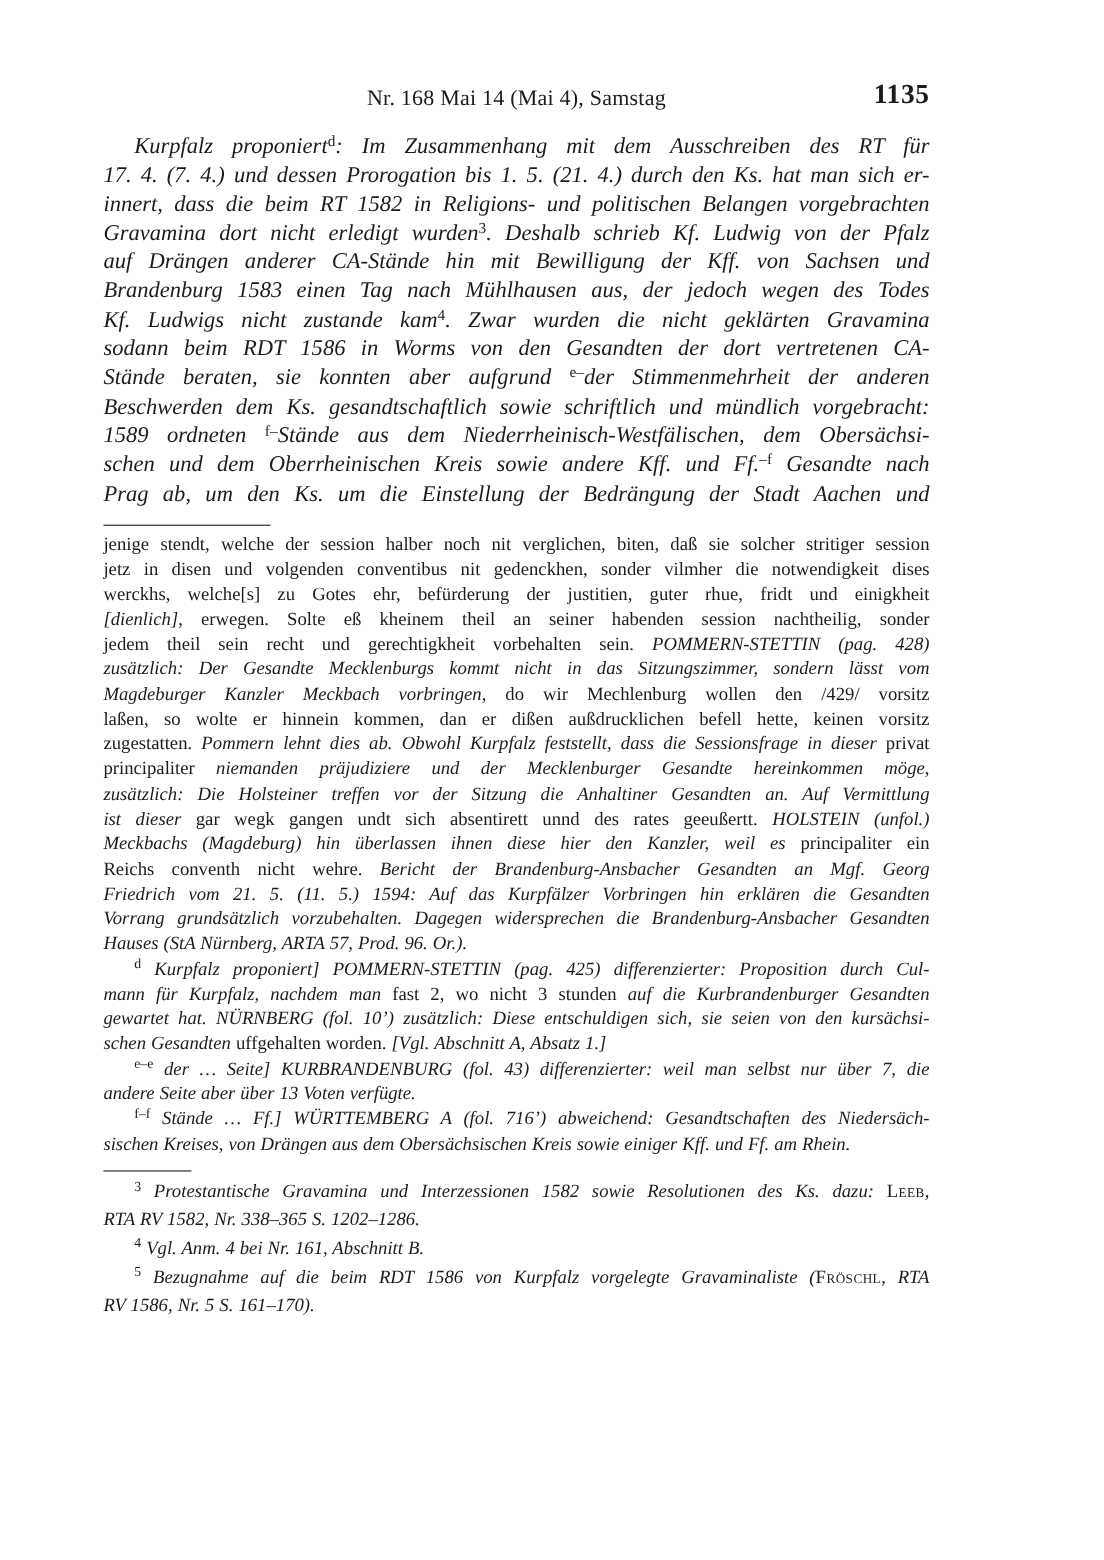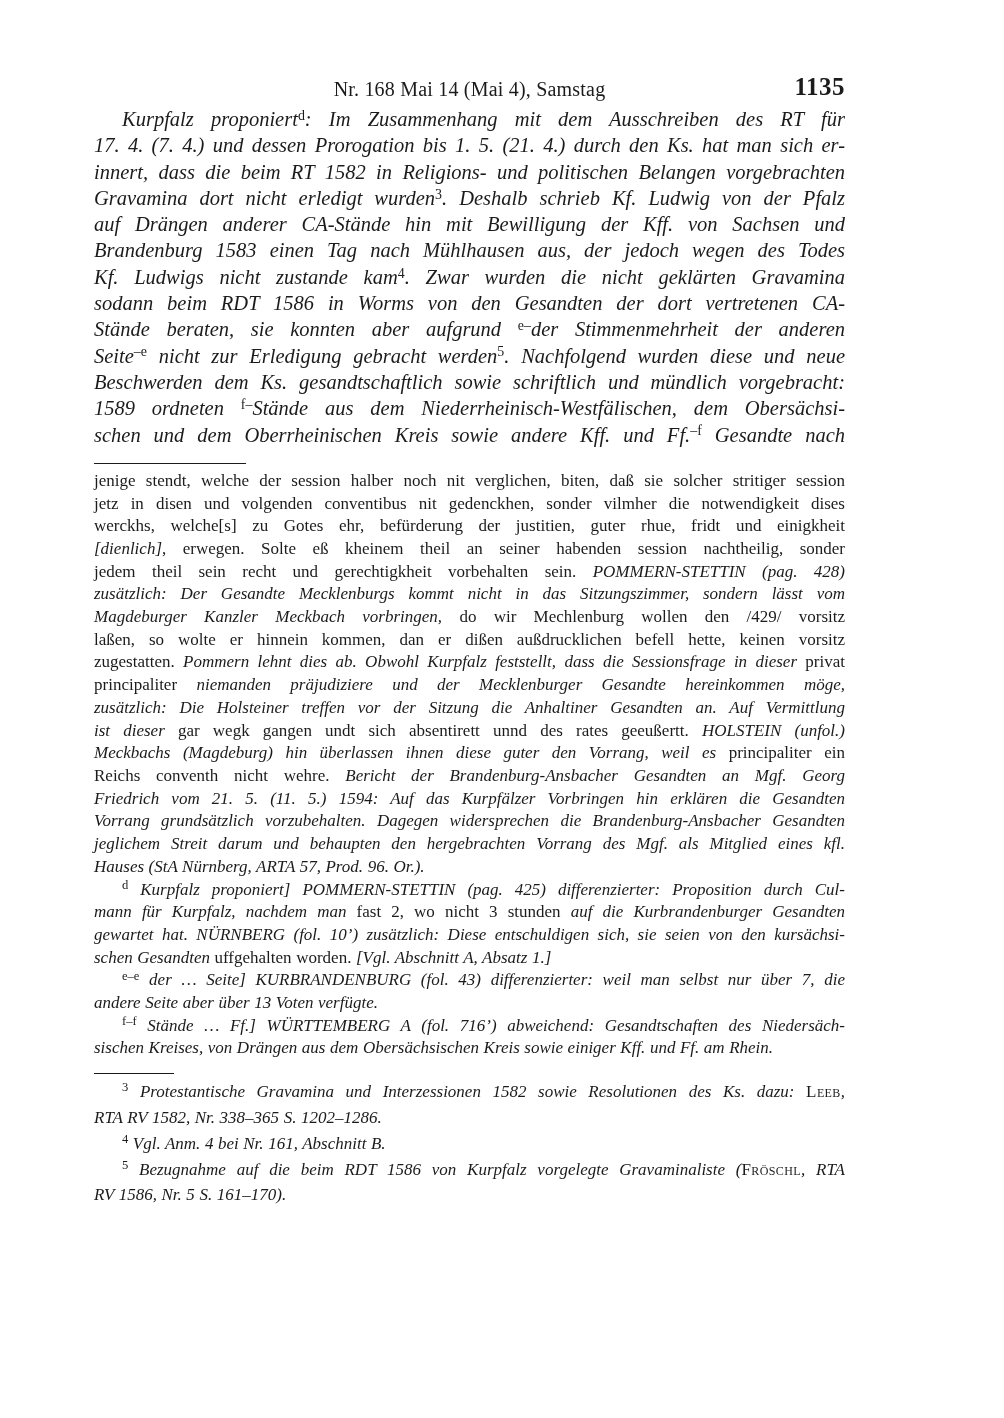--- a/index.html
+++ b/index.html
@@ -50,20 +50,21 @@
   .seg-sc { font-style: normal; font-variant: small-caps; letter-spacing: 0.4px; }
   .seg-sup {
     font-style: normal;
     font-size: 68%;
     line-height: 0;
     position: relative;
     top: -0.45em;
   }
   
   .main-text {
+    margin-top: 14px;
     font-size: 20.5px;
     line-height: 26.3px;
     font-style: italic;
     word-spacing: 0.5px;
   }
   
   .apparatus-rule {
     border: 0;
     border-top: 1.7px solid #1b1b1b;
     width: 152px;
@@ -103,48 +104,47 @@
       <div>
         <div class="line findent"><span class="seg-i">Kurpfalz proponiert</span><span class="seg-sup">d</span><span class="seg-i">: Im Zusammenhang mit dem Ausschreiben des RT für</span></div>
         <div class="line"><span class="seg-i">17. 4. (7. 4.) und dessen Prorogation bis 1. 5. (21. 4.) durch den Ks. hat man sich er-</span></div>
         <div class="line"><span class="seg-i">innert, dass die beim RT 1582 in Religions- und politischen Belangen vorgebrachten</span></div>
         <div class="line"><span class="seg-i">Gravamina dort nicht erledigt wurden</span><span class="seg-sup">3</span><span class="seg-i">. Deshalb schrieb Kf. Ludwig von der Pfalz</span></div>
         <div class="line"><span class="seg-i">auf Drängen anderer CA-Stände hin mit Bewilligung der Kff. von Sachsen und</span></div>
         <div class="line"><span class="seg-i">Brandenburg 1583 einen Tag nach Mühlhausen aus, der jedoch wegen des Todes</span></div>
         <div class="line"><span class="seg-i">Kf. Ludwigs nicht zustande kam</span><span class="seg-sup">4</span><span class="seg-i">. Zwar wurden die nicht geklärten Gravamina</span></div>
         <div class="line"><span class="seg-i">sodann beim RDT 1586 in Worms von den Gesandten der dort vertretenen CA-</span></div>
         <div class="line"><span class="seg-i">Stände beraten, sie konnten aber aufgrund </span><span class="seg-sup">e–</span><span class="seg-i">der Stimmenmehrheit der anderen</span></div>
-        <div class="line"><span class="seg-i">Seite</span><span class="seg-sup">–e</span><span class="seg-i"> nicht zur Erledigung gebracht werden</span><span class="seg-sup">5</span><span class="seg-i">. Nachfolgend wurden diese und neue</span></div>
         <div class="line"><span class="seg-i">Beschwerden dem Ks. gesandtschaftlich sowie schriftlich und mündlich vorgebracht:</span></div>
         <div class="line"><span class="seg-i">1589 ordneten </span><span class="seg-sup">f–</span><span class="seg-i">Stände aus dem Niederrheinisch-Westfälischen, dem Obersächsi-</span></div>
         <div class="line"><span class="seg-i">schen und dem Oberrheinischen Kreis sowie andere Kff. und Ff.</span><span class="seg-sup">–f</span><span class="seg-i"> Gesandte nach</span></div>
+        <div class="line"><span class="seg-i">Prag ab, um den Ks. um die Einstellung der Bedrängung der Stadt Aachen und</span></div>
       </div>
     </div>
 
   <hr class="apparatus-rule">
 
   <div class="critical-apparatus">
       <div>
         <div class="line"><span class="seg-r">jenige stendt, welche der session halber noch nit verglichen, biten, daß sie solcher stritiger session</span></div>
         <div class="line"><span class="seg-r">jetz in disen und volgenden conventibus nit gedenckhen, sonder vilmher die notwendigkeit dises</span></div>
         <div class="line"><span class="seg-r">werckhs, welche[s] zu Gotes ehr, befürderung der justitien, guter rhue, fridt und einigkheit</span></div>
         <div class="line"><span class="seg-i">[dienlich]</span><span class="seg-r">, erwegen. Solte eß kheinem theil an seiner habenden session nachtheilig, sonder</span></div>
         <div class="line"><span class="seg-r">jedem theil sein recht und gerechtigkheit vorbehalten sein. </span><span class="seg-i">POMMERN-STETTIN (pag. 428)</span></div>
         <div class="line"><span class="seg-i">zusätzlich: Der Gesandte Mecklenburgs kommt nicht in das Sitzungszimmer, sondern lässt vom</span></div>
         <div class="line"><span class="seg-i">Magdeburger Kanzler Meckbach vorbringen, </span><span class="seg-r">do wir Mechlenburg wollen den /429/ vorsitz</span></div>
         <div class="line"><span class="seg-r">laßen, so wolte er hinnein kommen, dan er dißen außdrucklichen befell hette, keinen vorsitz</span></div>
         <div class="line"><span class="seg-r">zugestatten. </span><span class="seg-i">Pommern lehnt dies ab. Obwohl Kurpfalz feststellt, dass die Sessionsfrage in dieser </span><span class="seg-r">privat</span></div>
         <div class="line"><span class="seg-r">principaliter </span><span class="seg-i">niemanden präjudiziere und der Mecklenburger Gesandte hereinkommen möge,</span></div>
         <div class="line"><span class="seg-i">zusätzlich: Die Holsteiner treffen vor der Sitzung die Anhaltiner Gesandten an. Auf Vermittlung</span></div>
         <div class="line"><span class="seg-i">ist dieser </span><span class="seg-r">gar wegk gangen undt sich absentirett unnd des rates geeußertt. </span><span class="seg-i">HOLSTEIN (unfol.)</span></div>
-        <div class="line"><span class="seg-i">Meckbachs (Magdeburg) hin überlassen ihnen diese guter den Vorrang, weil es </span><span class="seg-r">principaliter ein</span></div>
+        <div class="line"><span class="seg-i">Meckbachs (Magdeburg) hin überlassen ihnen diese hier den Kanzler, weil es </span><span class="seg-r">principaliter ein</span></div>
         <div class="line"><span class="seg-r">Reichs conventh nicht wehre. </span><span class="seg-i">Bericht der Brandenburg-Ansbacher Gesandten an Mgf. Georg</span></div>
         <div class="line"><span class="seg-i">Friedrich vom 21. 5. (11. 5.) 1594: Auf das Kurpfälzer Vorbringen hin erklären die Gesandten</span></div>
         <div class="line"><span class="seg-i">Vorrang grundsätzlich vorzubehalten. Dagegen widersprechen die Brandenburg-Ansbacher Gesandten</span></div>
-        <div class="line"><span class="seg-i">jeglichem Streit darum und behaupten den hergebrachten Vorrang des Mgf. als Mitglied eines kfl.</span></div>
         <div class="line last"><span class="seg-i">Hauses (StA Nürnberg, ARTA 57, Prod. 96. Or.).</span></div>
       </div>
       <div>
         <div class="line findent"><span class="seg-sup">d</span><span class="seg-i"> Kurpfalz proponiert] POMMERN-STETTIN (pag. 425) differenzierter: Proposition durch Cul-</span></div>
         <div class="line"><span class="seg-i">mann für Kurpfalz, nachdem man </span><span class="seg-r">fast 2, wo nicht 3 stunden </span><span class="seg-i">auf die Kurbrandenburger Gesandten</span></div>
         <div class="line"><span class="seg-i">gewartet hat. NÜRNBERG (fol. 10’) zusätzlich: Diese entschuldigen sich, sie seien von den kursächsi-</span></div>
         <div class="line last"><span class="seg-i">schen Gesandten </span><span class="seg-r">uffgehalten worden. </span><span class="seg-i">[Vgl. Abschnitt A, Absatz 1.]</span></div>
       </div>
       <div>
         <div class="line findent"><span class="seg-sup">e–e</span><span class="seg-i"> der … Seite] KURBRANDENBURG (fol. 43) differenzierter: weil man selbst nur über 7, die</span></div>

